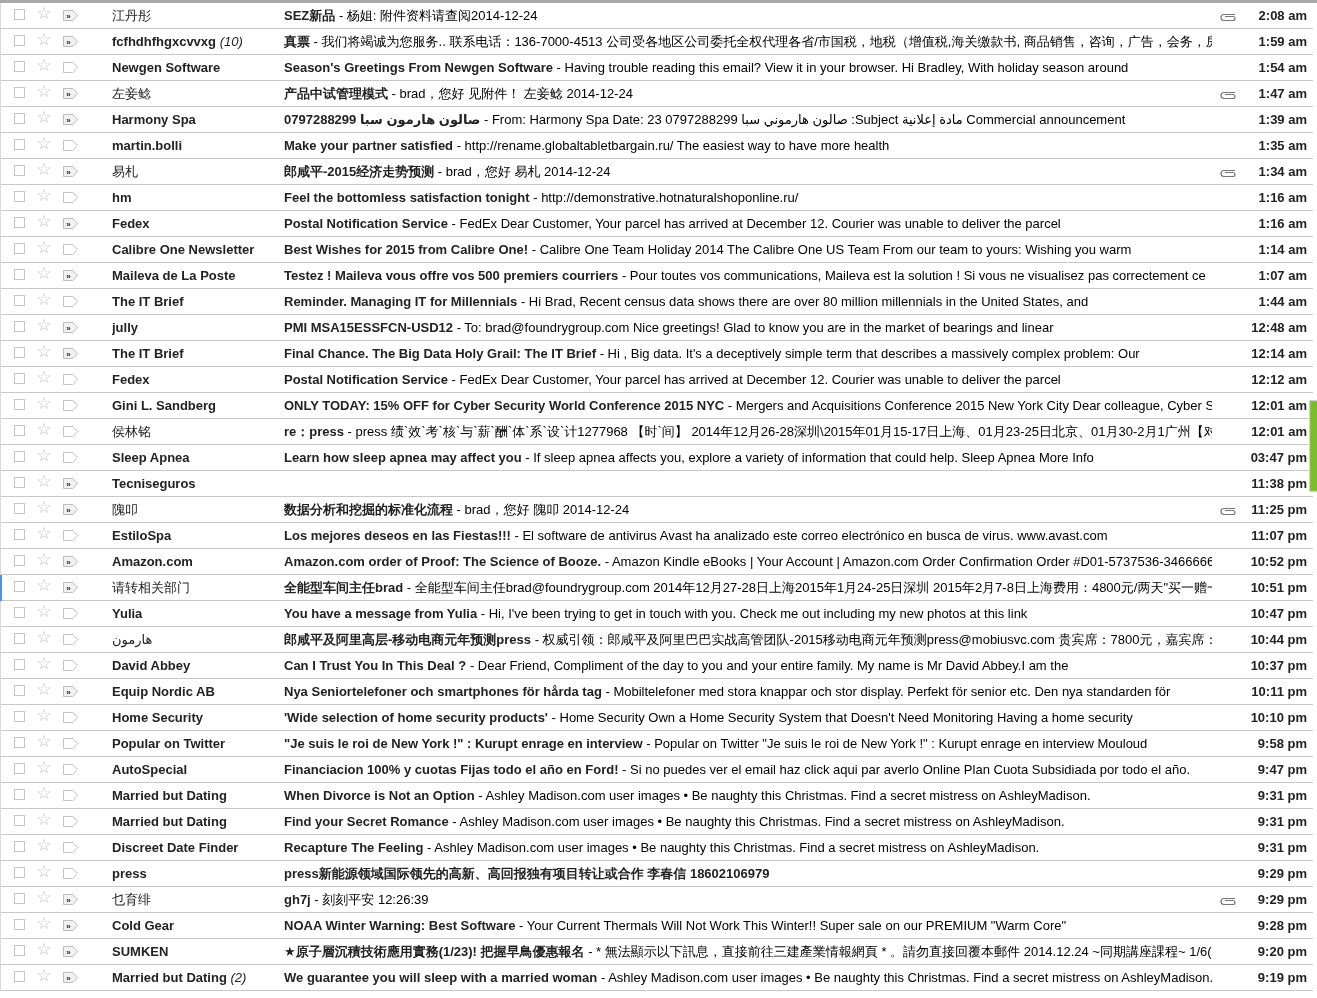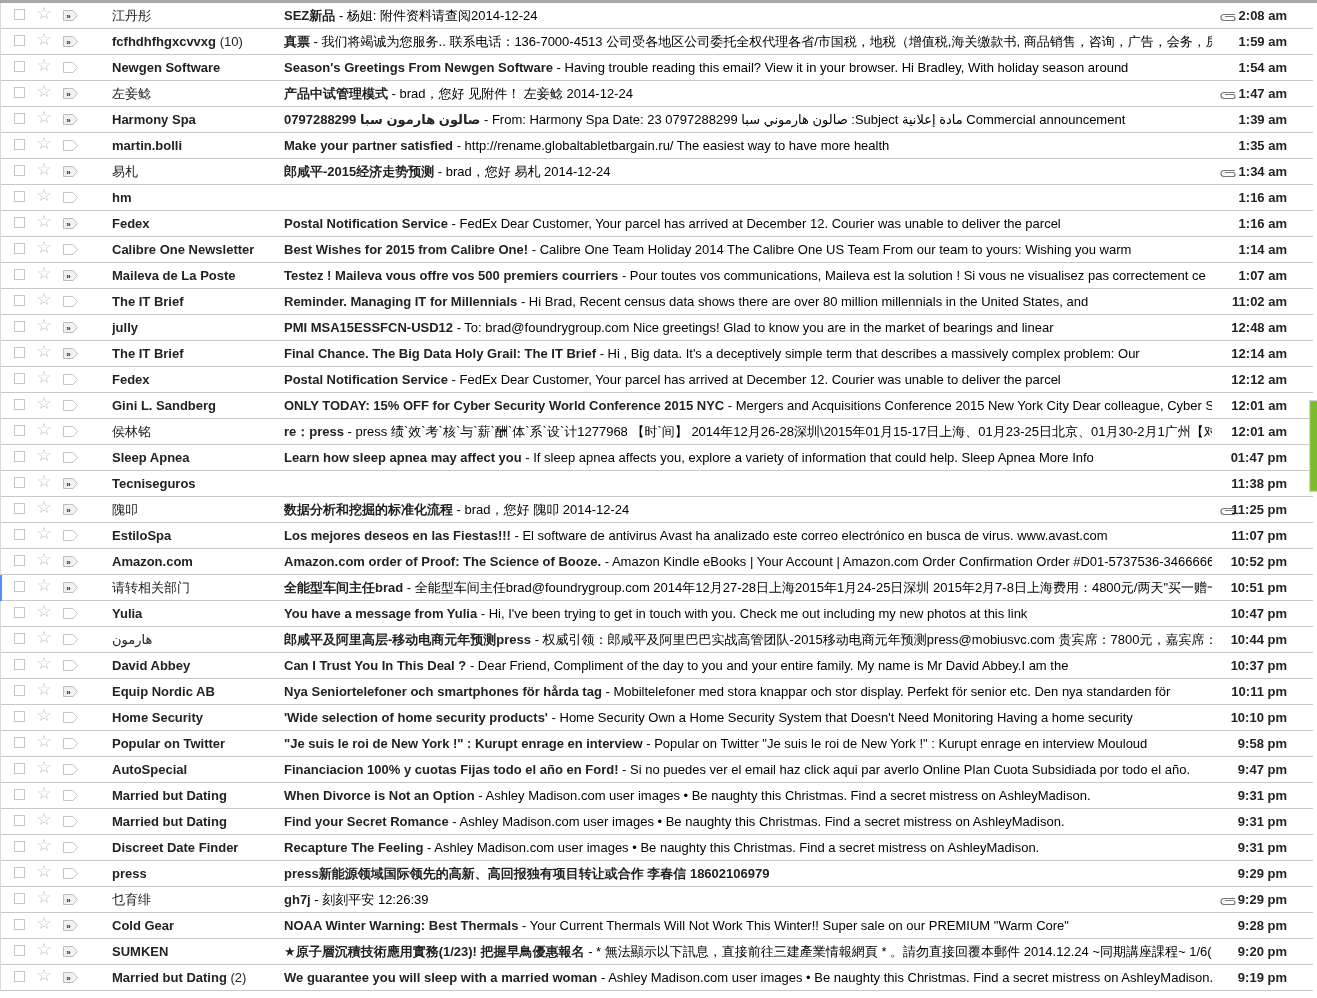--- a/index.html
+++ b/index.html
@@ -71,38 +71,38 @@
     }
     .sender {
       position: absolute;
       left: 111px; top: 0;
       width: 180px;
       line-height: 25px;
       overflow: hidden;
       text-overflow: clip;
     }
     .sender.bold { font-weight: bold; }
-    .sender .count { font-weight: normal; }
+    .sender .count { font-weight: normal; font-style: italic; }
     .content {
       position: absolute;
       left: 283px; top: 0;
       width: 928px;
       line-height: 25px;
       overflow: hidden;
     }
     .subject { font-weight: bold; color: #222; }
     .snippet { color: #000000; }
     .attach {
       position: absolute;
       left: 1218px; top: 7px;
       width: 18px; height: 11px;
     }
     .time {
       position: absolute;
-      right: 26px; top: 0;
+      right: 6px; top: 0;
       line-height: 25px;
       font-weight: bold;
       text-align: right;
       color: #222;
     }
     .side-tab {
       position: absolute;
       left: 1309px;
       top: 400px;
       width: 8px;
@@ -242,20 +242,21 @@
     <div class="row">
     <span class="cb"></span>
     <span class="star">☆</span>
     <span class="imp">
       
       <svg class="imp-off" width="15" height="11" viewBox="0 0 15 11">
         <path d="M0.5 0.5 H10 L14.5 5.5 L10 10.5 H0.5 Z" fill="#ffffff" stroke="#c4c4c4"></path>
       </svg>
     </span>
     <span class="sender bold"><span class="sender-name">hm</span><span class="count"></span></span>
+    <span class="content"><span class="subject">Feel the bottomless satisfaction tonight</span><span class="snippet"> - http://demonstrative.hotnaturalshoponline.ru/</span></span>
 
     <span class="time">1:16 am</span>
   </div>
     <div class="row">
     <span class="cb"></span>
     <span class="star">☆</span>
     <span class="imp">
       <svg class="imp-on" width="15" height="11" viewBox="0 0 15 11">
         <path d="M0.5 0.5 H10 L14.5 5.5 L10 10.5 H0.5 Z" fill="#f1f1f1" stroke="#bdbdbd"></path>
         <text x="3.2" y="8.6" font-size="8" font-weight="bold" fill="#222" font-family="Liberation Sans, sans-serif">»</text>
@@ -301,21 +302,21 @@
     <span class="star">☆</span>
     <span class="imp">
       
       <svg class="imp-off" width="15" height="11" viewBox="0 0 15 11">
         <path d="M0.5 0.5 H10 L14.5 5.5 L10 10.5 H0.5 Z" fill="#ffffff" stroke="#c4c4c4"></path>
       </svg>
     </span>
     <span class="sender bold"><span class="sender-name">The IT Brief</span><span class="count"></span></span>
     <span class="content"><span class="subject">Reminder. Managing IT for Millennials</span><span class="snippet"> - Hi Brad, Recent census data shows there are over 80 million millennials in the United States, and</span></span>
 
-    <span class="time">11:02 am</span>
+    <span class="time">1:44 am</span>
   </div>
     <div class="row">
     <span class="cb"></span>
     <span class="star">☆</span>
     <span class="imp">
       <svg class="imp-on" width="15" height="11" viewBox="0 0 15 11">
         <path d="M0.5 0.5 H10 L14.5 5.5 L10 10.5 H0.5 Z" fill="#f1f1f1" stroke="#bdbdbd"></path>
         <text x="3.2" y="8.6" font-size="8" font-weight="bold" fill="#222" font-family="Liberation Sans, sans-serif">»</text>
       </svg>
       
@@ -387,21 +388,21 @@
     <span class="star">☆</span>
     <span class="imp">
       
       <svg class="imp-off" width="15" height="11" viewBox="0 0 15 11">
         <path d="M0.5 0.5 H10 L14.5 5.5 L10 10.5 H0.5 Z" fill="#ffffff" stroke="#c4c4c4"></path>
       </svg>
     </span>
     <span class="sender bold"><span class="sender-name">Sleep Apnea</span><span class="count"></span></span>
     <span class="content"><span class="subject">Learn how sleep apnea may affect you</span><span class="snippet"> - If sleep apnea affects you, explore a variety of information that could help. Sleep Apnea More Info</span></span>
 
-    <span class="time">01:47 pm</span>
+    <span class="time">03:47 pm</span>
   </div>
     <div class="row">
     <span class="cb"></span>
     <span class="star">☆</span>
     <span class="imp">
       <svg class="imp-on" width="15" height="11" viewBox="0 0 15 11">
         <path d="M0.5 0.5 H10 L14.5 5.5 L10 10.5 H0.5 Z" fill="#f1f1f1" stroke="#bdbdbd"></path>
         <text x="3.2" y="8.6" font-size="8" font-weight="bold" fill="#222" font-family="Liberation Sans, sans-serif">»</text>
       </svg>
       
@@ -651,21 +652,21 @@
     <span class="cb"></span>
     <span class="star">☆</span>
     <span class="imp">
       <svg class="imp-on" width="15" height="11" viewBox="0 0 15 11">
         <path d="M0.5 0.5 H10 L14.5 5.5 L10 10.5 H0.5 Z" fill="#f1f1f1" stroke="#bdbdbd"></path>
         <text x="3.2" y="8.6" font-size="8" font-weight="bold" fill="#222" font-family="Liberation Sans, sans-serif">»</text>
       </svg>
       
     </span>
     <span class="sender bold"><span class="sender-name">Cold Gear</span><span class="count"></span></span>
-    <span class="content"><span class="subject">NOAA Winter Warning: Best Thermals</span><span class="snippet"> - Your Current Thermals Will Not Work This Winter!! Super sale on our PREMIUM "Warm Core"</span></span>
+    <span class="content"><span class="subject">NOAA Winter Warning: Best Software</span><span class="snippet"> - Your Current Thermals Will Not Work This Winter!! Super sale on our PREMIUM "Warm Core"</span></span>
 
     <span class="time">9:28 pm</span>
   </div>
     <div class="row">
     <span class="cb"></span>
     <span class="star">☆</span>
     <span class="imp">
       <svg class="imp-on" width="15" height="11" viewBox="0 0 15 11">
         <path d="M0.5 0.5 H10 L14.5 5.5 L10 10.5 H0.5 Z" fill="#f1f1f1" stroke="#bdbdbd"></path>
         <text x="3.2" y="8.6" font-size="8" font-weight="bold" fill="#222" font-family="Liberation Sans, sans-serif">»</text>

